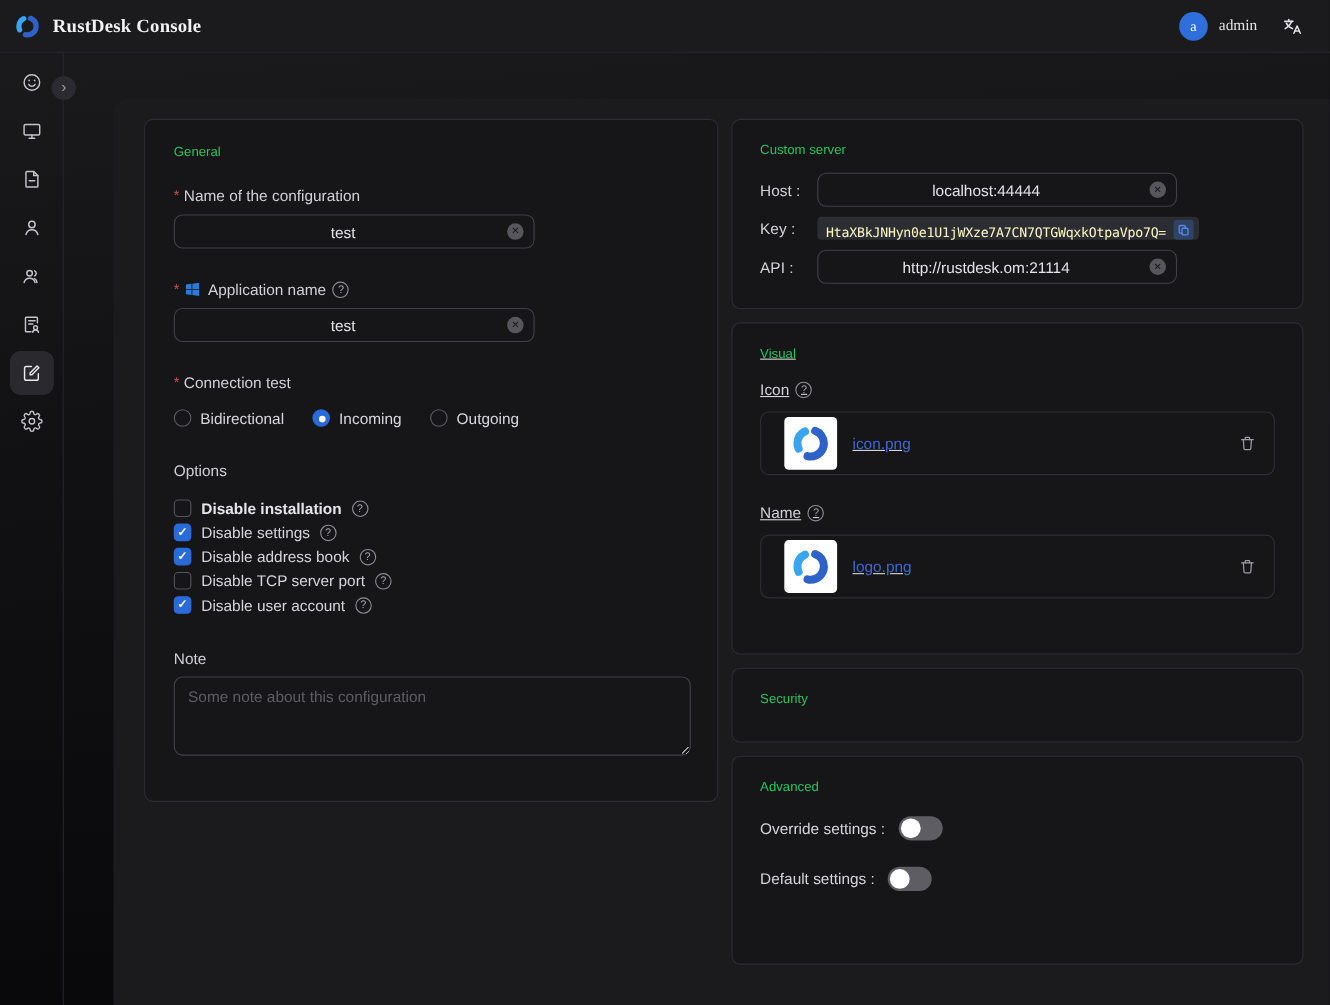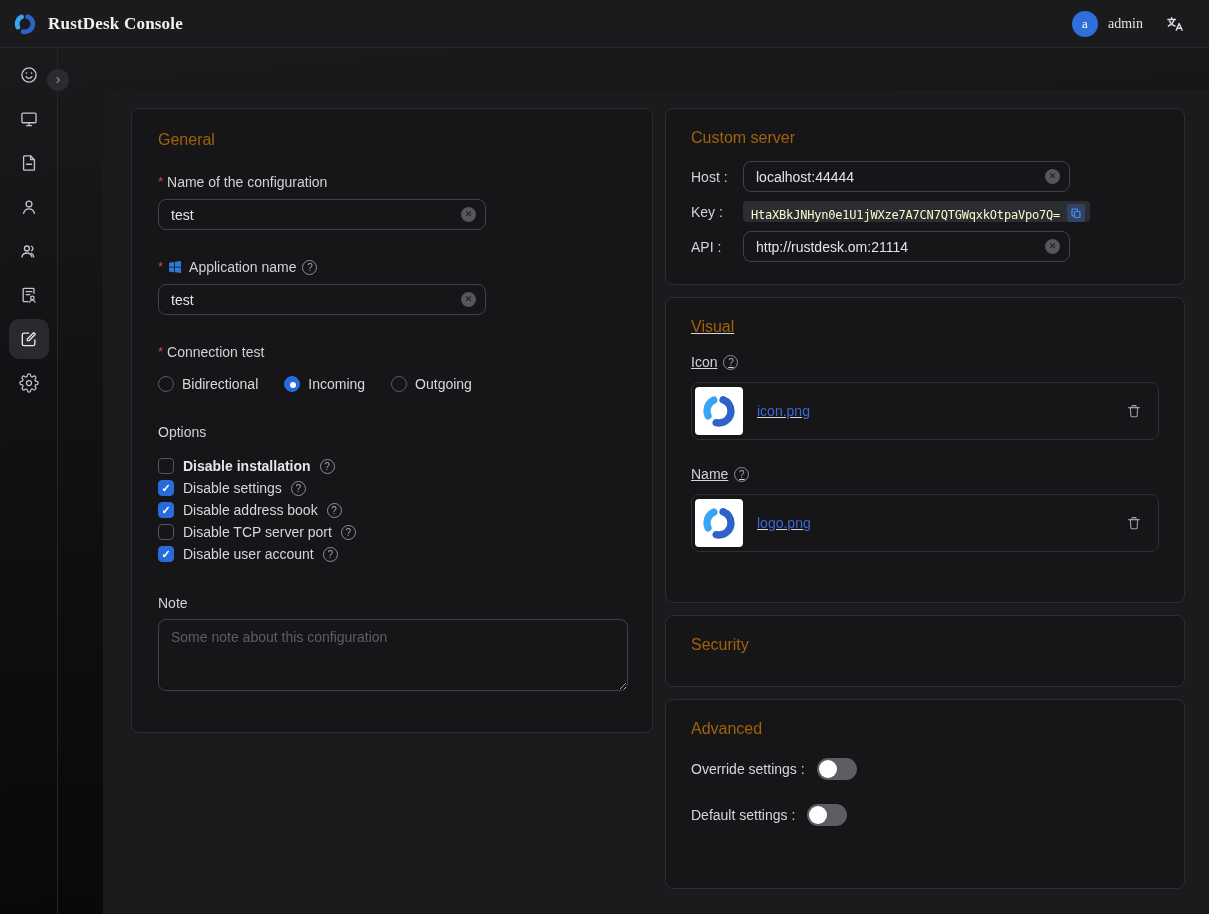--- a/index.html
+++ b/index.html
@@ -52,35 +52,35 @@
   .main { flex:1; padding:42px 0 0 45px; height:100%; }
   .wrapper {
     background:#1b1b1e; border-radius:12px 0 0 0; height:824px;
     padding:18px 24px 0 28px; display:flex; gap:12px; align-items:flex-start;
   }
   .card {
     background:#161619; border:1px solid #2d2d32; border-radius:8px;
   }
   .col-left { width:522px; padding:22px 26px 38px; }
   .col-right { width:520px; display:flex; flex-direction:column; gap:12px; }
-  .card-title { font-size:16px; font-weight:500; color:#a16207; }
+  .card-title { font-size:12px; font-weight:500; color:#22c55e; }
 
   
   .form-label { display:flex; align-items:center; gap:6px; color:#d2d2d6; }
   .req-star { color:#d04848; font-size:13px; margin-right:-2px; align-self:flex-start; line-height:1.4; }
   .help-icon {
     width:15px; height:15px; border:1px solid #8d8d94; border-radius:50%;
     color:#a6a6ad; font-size:10px; line-height:13px; text-align:center; flex:0 0 15px;
     cursor:pointer;
   }
   .input-wrap { position:relative; margin-top:8px; width:328px; }
   .input-wrap input {
     width:100%; height:31px; background:transparent; border:1px solid #414147;
     border-radius:8px; color:#e4e4e8; font-size:14px; padding:0 32px 0 12px;
-    font-family:"Liberation Sans", sans-serif; outline:none;
+    font-family:"Liberation Sans", sans-serif; outline:none;text-align:center;
   }
   .clear-icon {
     position:absolute; right:10px; top:8px; width:15px; height:15px; border-radius:50%;
     background:#56565c; color:#17171a; font-size:9px; line-height:15px; text-align:center;
     cursor:pointer;
   }
   .mt24 { margin-top:24px; } .mt28 { margin-top:28px; } .mt32 { margin-top:32px; }
 
   .win-icon { width:16px; height:16px; flex:0 0 16px; }
 
@@ -133,21 +133,21 @@
   .copy-btn {
     display:flex; align-items:center; justify-content:center; width:18px; height:18px;
     background:rgba(63,127,232,.28); border-radius:3px; cursor:pointer; color:#4d8df0;
   }
 
   .vis-card { padding:20px 25px 50px;text-decoration:underline; }
   .vis-label { margin-top:18px; }
   .vis-label.second { margin-top:26px; }
   .file-row {
     margin-top:12px; height:58px; border:1px solid #2e2e33; border-radius:8px;
-    display:flex; align-items:center; padding:0 16px 0 3px; gap:14px;
+    display:flex; align-items:center; padding:0 16px 0 21px; gap:14px;
   }
   .thumb {
     width:48px; height:48px; background:#ffffff; border-radius:4px;
     display:flex; align-items:center; justify-content:center;
   }
   .file-link { color:#3e68d0; cursor:pointer; }
   .trash-btn { margin-left:auto; color:#9c9ca3; cursor:pointer; display:flex; }
 
   .sec-card { padding:20px 25px 32px; }
   .toggle-row { display:flex; align-items:center; gap:12px; margin-top:20px; }

